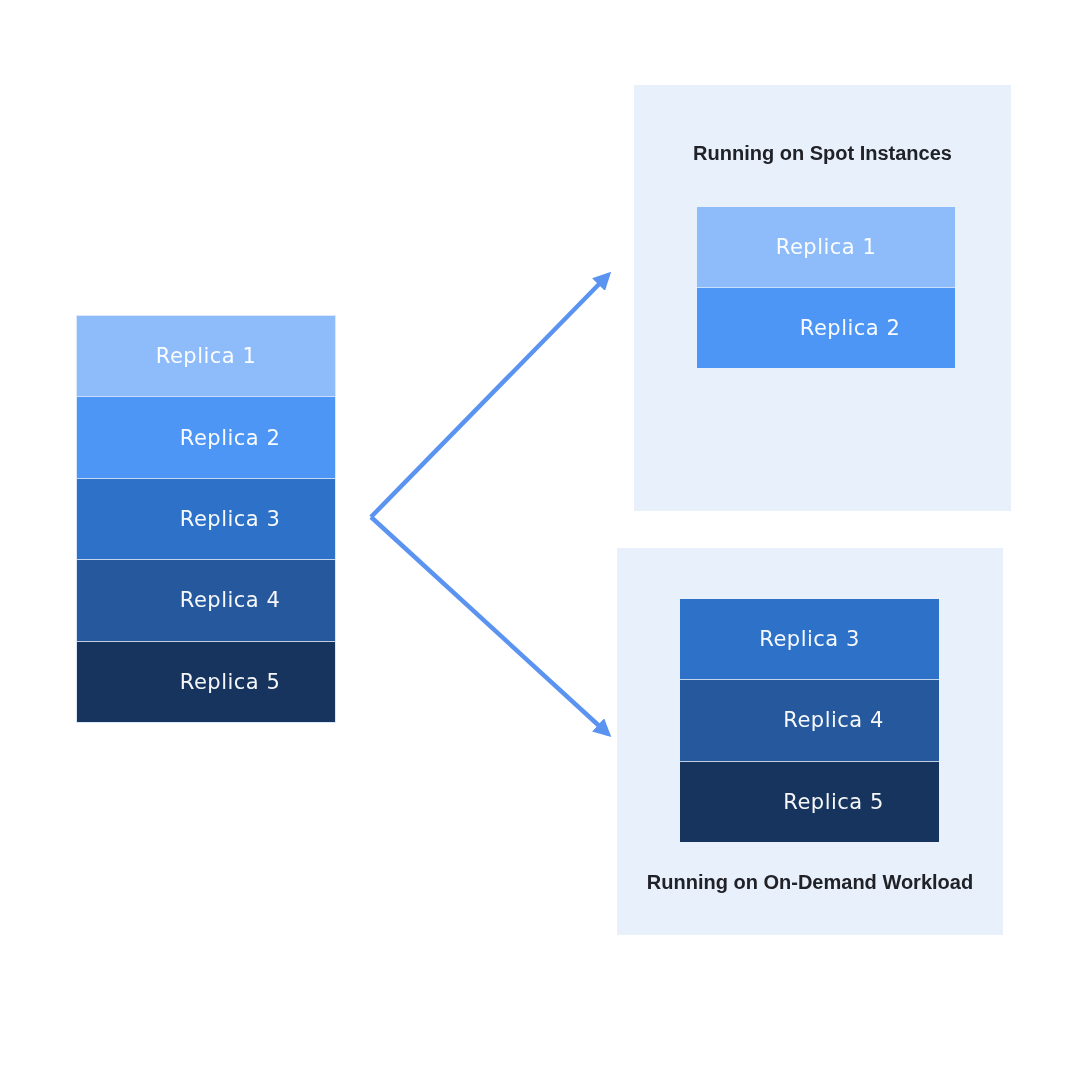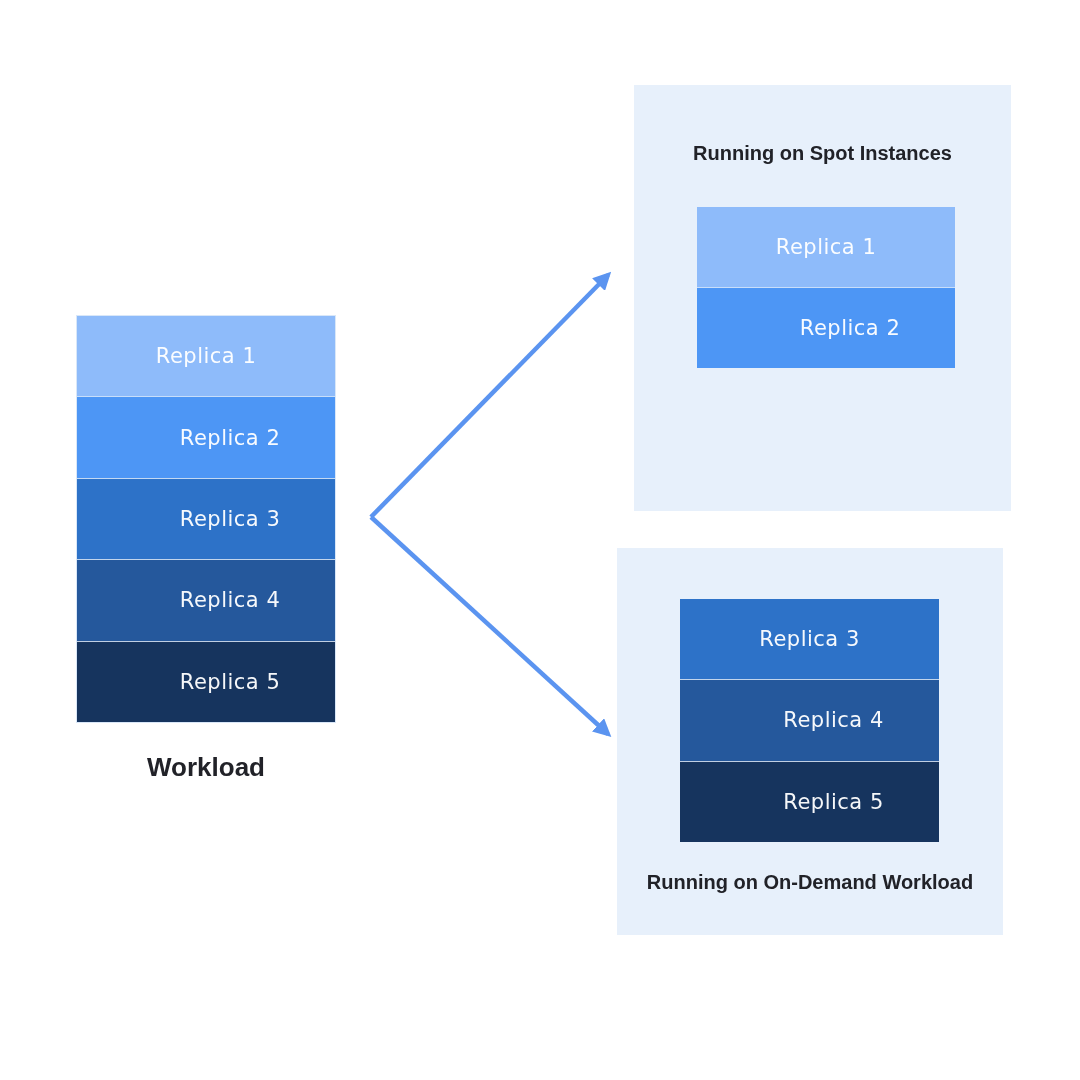--- a/index.html
+++ b/index.html
@@ -127,21 +127,20 @@
     <div class="replica" style="background: rgb(45, 114, 200);">
       <span>Replica 3</span>
     </div>
     <div class="replica" style="background: rgb(37, 88, 156);">
       <span>Replica 4</span>
     </div>
     <div class="replica" style="background: rgb(22, 52, 94);">
       <span>Replica 5</span>
     </div>
   </div>
-  <div class="workload-label">Workload</div>
 
   <svg class="arrows" viewBox="0 0 1080 1080">
     <defs>
       <marker id="ah" viewBox="0 0 10 10" refX="7.5" refY="5" markerWidth="4" markerHeight="4" orient="auto">
         <path d="M0,0 L10,5 L0,10 Z" fill="#5b94f0"></path>
       </marker>
     </defs>
     <line x1="371" y1="517" x2="608" y2="275" stroke-width="4.5" marker-end="url(#ah)" stroke="#5b94f0"></line>
     <line x1="371" y1="517" x2="608" y2="734" stroke-width="4.5" marker-end="url(#ah)" stroke="#5b94f0"></line>
   </svg>

